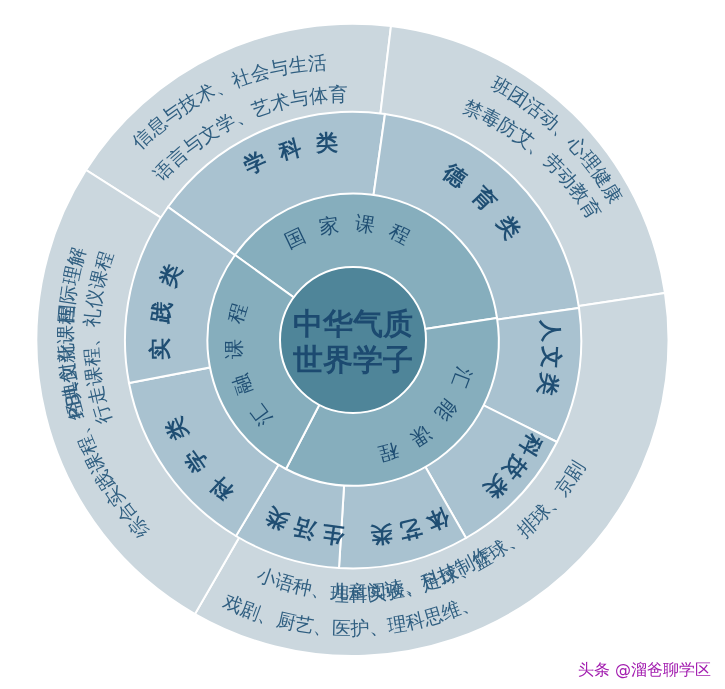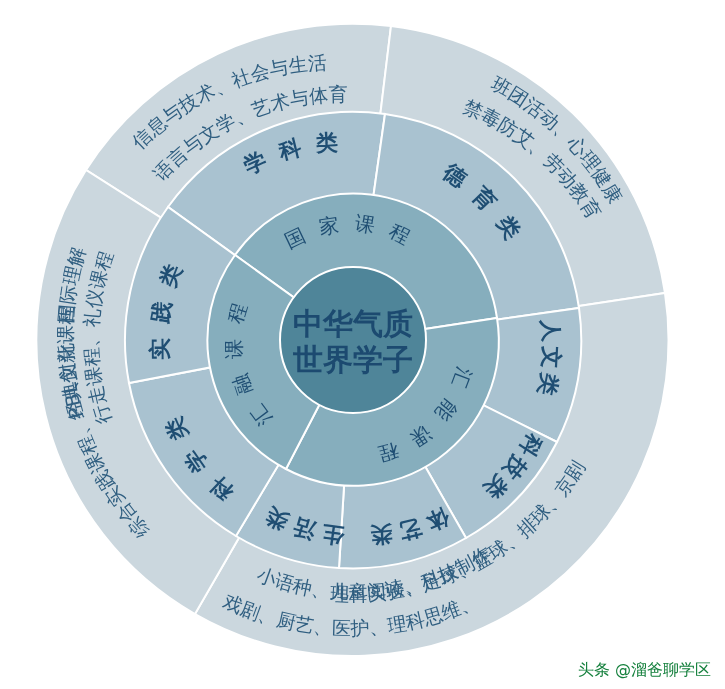--- a/index.html
+++ b/index.html
@@ -5,21 +5,21 @@
   html, body { margin: 0; padding: 0; background: #ffffff; }
   body { width: 725px; height: 689px; position: relative; overflow: hidden;
          font-family: "DejaVu Sans", "Liberation Sans", sans-serif; }
   #diagram { position: absolute; left: 0; top: 0; }
   .seg { stroke: #ffffff; stroke-width: 2; }
   .lbl { fill: #1f4e73; font-family: "DejaVu Sans", "Liberation Sans", sans-serif; }
   .lbl-outer { fill: #2f5e80; font-size: 19px; }
   .lbl-mid { font-size: 22px; font-weight: bold; letter-spacing: 14px; }
   .lbl-inner { font-size: 20px; letter-spacing: 14px; }
   .lbl-center { fill: #1c4a70; font-size: 30px; font-weight: bold; }
-  .watermark { position: absolute; right: 14px; bottom: 8px; font-size: 16px; color: #15803d;
+  .watermark { position: absolute; right: 14px; bottom: 8px; font-size: 16px; color: #a21caf;
                font-family: "DejaVu Sans", "Liberation Sans", sans-serif; text-align: center; }
 </style>
 </head>
 <body>
 
 <svg id="diagram" width="725" height="689" viewBox="0 0 725 689">
   <defs>
 
     <path id="p-o1a" d="M 140 150 A 270 270 0 0 1 372 72"></path>
     <path id="p-o1b" d="M 162 182 A 240 240 0 0 1 380 104"></path>

